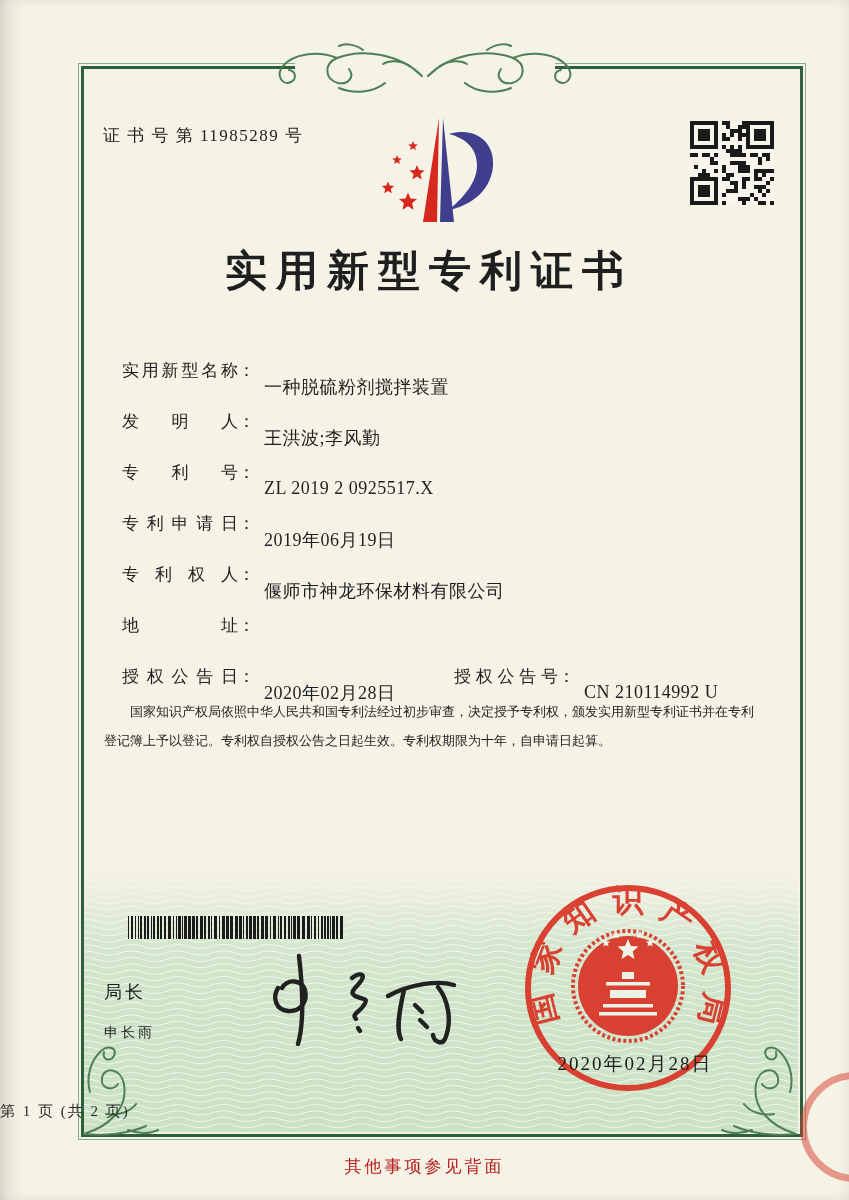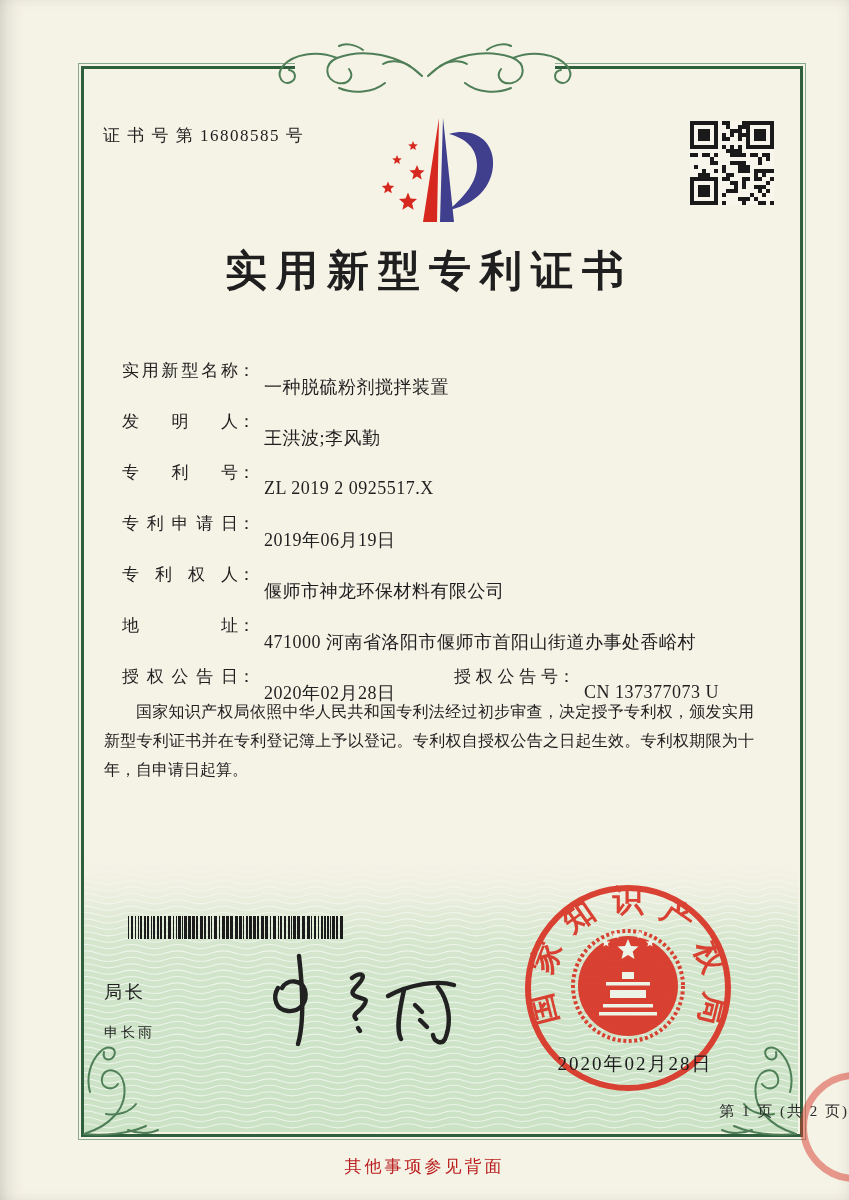--- a/index.html
+++ b/index.html
@@ -31,32 +31,32 @@
   .fields{position:absolute;left:122px;top:345px;width:660px;}
   .frow{height:51px;display:flex;align-items:center;font-size:18px;position:relative;}
   .flabel{display:inline-flex;justify-content:space-between;width:116px;font-size:17px;flex:none;}
   .flabel i,.flabel2 i{font-style:normal;}
   .colon{flex:none;margin-right:9px;font-size:17px;}
   .fvalue{letter-spacing:.5px;white-space:nowrap;margin-top:32px;}
   .pair2{position:absolute;left:332px;top:0;height:51px;display:flex;align-items:center;}
   .flabel2{display:inline-flex;justify-content:space-between;width:104px;font-size:17px;flex:none;}
 
   
-  .body-text{position:absolute;left:104px;top:697px;width:650px;font-size:16px;line-height:29px;text-align:justify;}
+  .body-text{position:absolute;left:104px;top:697px;width:650px;font-size:13px;line-height:29px;text-align:justify;}
   .body-text p{margin:0;text-indent:2em;}
 
   
   .barcode{position:absolute;left:128px;top:916px;width:218px;height:23px;}
   .signer-title{position:absolute;left:104px;top:980px;font-size:18px;letter-spacing:3px;font-family:Liberation Serif, serif;}
   .signer-name{position:absolute;left:104px;top:1024px;font-size:14px;letter-spacing:3px;}
   .signature{position:absolute;left:252px;top:942px;width:215px;height:115px;}
   .seal{position:absolute;left:518px;top:878px;width:220px;height:220px;opacity:.95;}
   .seal-date{position:absolute;left:545px;top:1051px;width:180px;text-align:center;
              font-size:19px;letter-spacing:2px;color:#1c1c1c;}
-  .page-info{position:absolute;left:0;top:1102px;width:100%;text-align:right;font-size:15px;letter-spacing:2px;color:#2a2a2a;}
+  .page-info{position:absolute;left:0;top:1102px;width:100%;text-align:left;font-size:15px;letter-spacing:2px;color:#2a2a2a;}
   .back-note{position:absolute;left:0;top:1155px;width:100%;text-align:center;font-size:17px;letter-spacing:3px;color:#b91c1c;}
 
   
   .top-ornament{position:absolute;left:50%;top:36px;transform:translateX(-50%);width:320px;height:72px;}
   .corner{position:absolute;width:120px;height:120px;}
   .corner.left{left:76px;top:1022px;}
   .corner.right{right:45px;top:1022px;transform:scaleX(-1);}
   .bleed-arc{position:absolute;left:800px;top:1072px;width:96px;height:96px;border:7px solid rgba(216,60,45,.5);
              border-radius:50%;}
 </style>
@@ -150,21 +150,21 @@
   <svg class="corner right" viewBox="0 0 120 120">
     <g stroke="#4e7f57" fill="none" stroke-width="2" stroke-linecap="round">
       <path d="M8,112 C34,104 52,86 48,62 C45,46 28,44 26,56 C24,66 36,70 42,62"></path>
       <path d="M8,112 C28,114 52,112 70,104"></path>
       <path d="M30,92 C42,94 54,90 60,82"></path>
       <path d="M14,70 C10,56 14,40 24,30 C32,22 42,26 38,34 C34,40 26,38 28,30"></path>
       <path d="M52,108 C62,112 74,112 82,108"></path>
     </g>
   </svg>
 
-  <div class="cert-no">证 书 号 第 16808585 号</div>
+  <div class="cert-no">证 书 号 第 11985289 号</div>
 
   <svg class="logo" viewBox="0 0 150 126">
     <g id="logo-stars" fill="#d6281e">
         <path d="M48.0 31.0L49.3 34.2L52.8 34.5L50.1 36.7L50.9 40.0L48.0 38.3L45.1 40.0L45.9 36.7L43.2 34.5L46.7 34.2Z"></path>
         <path d="M32.0 45.0L33.3 48.2L36.8 48.5L34.1 50.7L34.9 54.0L32.0 52.3L29.1 54.0L29.9 50.7L27.2 48.5L30.7 48.2Z"></path>
         <path d="M52.0 55.0L54.1 60.1L59.6 60.5L55.4 64.1L56.7 69.5L52.0 66.6L47.3 69.5L48.6 64.1L44.4 60.5L49.9 60.1Z"></path>
         <path d="M23.0 71.5L24.7 75.6L29.2 76.0L25.8 78.9L26.8 83.3L23.0 80.9L19.2 83.3L20.2 78.9L16.8 76.0L21.3 75.6Z"></path>
         <path d="M43.0 82.5L45.5 88.5L52.0 89.1L47.1 93.3L48.6 99.7L43.0 96.3L37.4 99.7L38.9 93.3L34.0 89.1L40.5 88.5Z"></path>
       </g>
     <path d="M74,8 L58,112 L72,112 Z" fill="#d6281e"></path>
@@ -430,42 +430,41 @@
         </span>
         <span class="colon">：</span>
       <span class="fvalue">偃师市神龙环保材料有限公司</span>
     </div>
     <div class="frow">
       <span class="flabel spread">
           <i>地</i>
           <i>址</i>
         </span>
         <span class="colon">：</span>
-      <span class="fvalue">471000 河南省洛阳市偃师市首阳山街道办事处香峪村</span>
     </div>
     <div class="frow">
       <span class="flabel spread">
           <i>授</i>
           <i>权</i>
           <i>公</i>
           <i>告</i>
           <i>日</i>
         </span>
         <span class="colon">：</span>
       <span class="fvalue">2020年02月28日</span>
       <span class="pair2">
         <span class="flabel2 spread">
             <i>授</i>
             <i>权</i>
             <i>公</i>
             <i>告</i>
             <i>号</i>
           </span>
           <span class="colon">：</span>
-        <span class="fvalue">CN 137377073 U</span>
+        <span class="fvalue">CN 210114992 U</span>
       </span>
     </div>
   </div>
 
   <div class="body-text">
     <p>国家知识产权局依照中华人民共和国专利法经过初步审查，决定授予专利权，颁发实用新型专利证书并在专利登记簿上予以登记。专利权自授权公告之日起生效。专利权期限为十年，自申请日起算。</p>
   </div>
 
   <svg class="barcode" id="barcode" viewBox="0 0 218 23">
       <rect x="0" y="0" width="1" height="23" fill="#1b1b1b"></rect>

